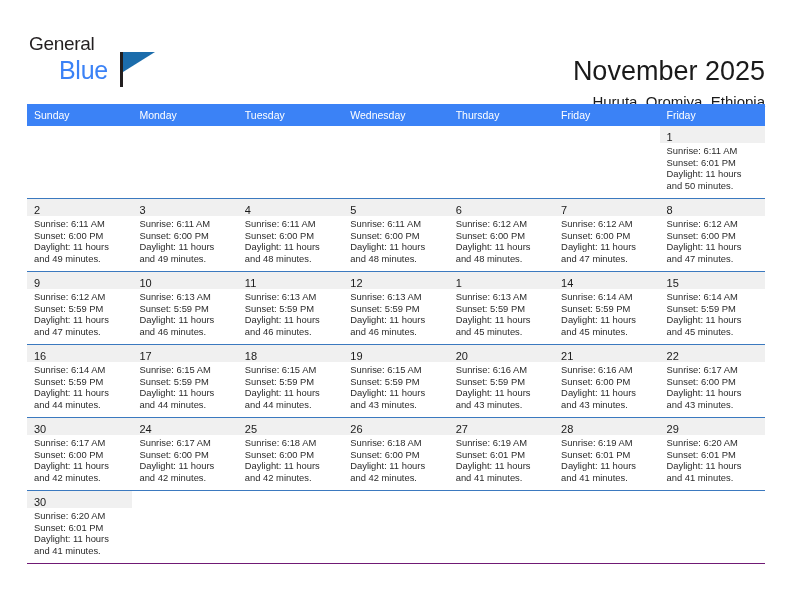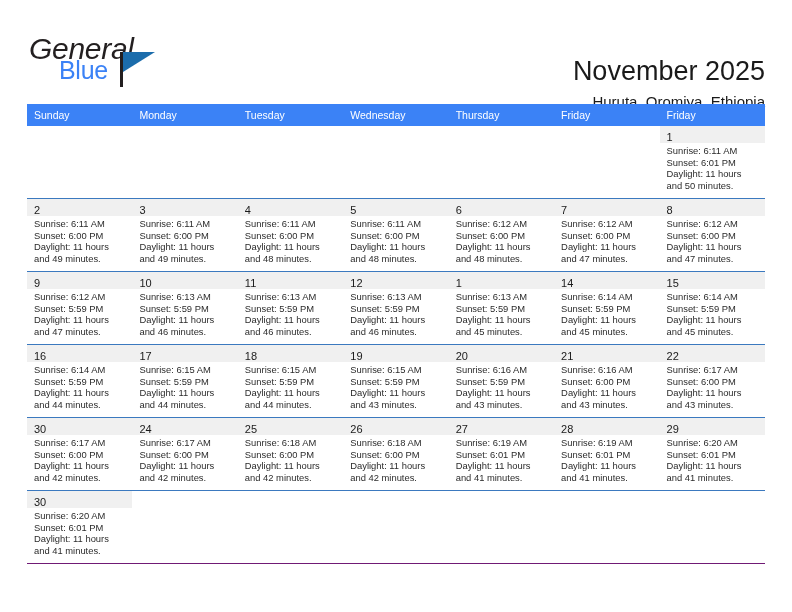--- a/index.html
+++ b/index.html
@@ -33,26 +33,25 @@
     position: absolute;
     left: 0;
     top: 8px;
     width: 150px;
     height: 60px;
   }
   .brand-general {
     position: absolute;
     left: 2px;
     top: 0px;
-    font-size: 30px;
+    font-size: 19px;
     letter-spacing: -0.3px;
     color: #231f20;
     font-family: "Liberation Sans", sans-serif;
     line-height: 1;
-    font-style: italic;
   }
   .brand-blue {
     position: absolute;
     left: 32px;
     top: 24px;
     font-size: 25px;
     letter-spacing: -0.3px;
     color: #3b82f6;
     font-family: "Liberation Sans", sans-serif;
     line-height: 1;

